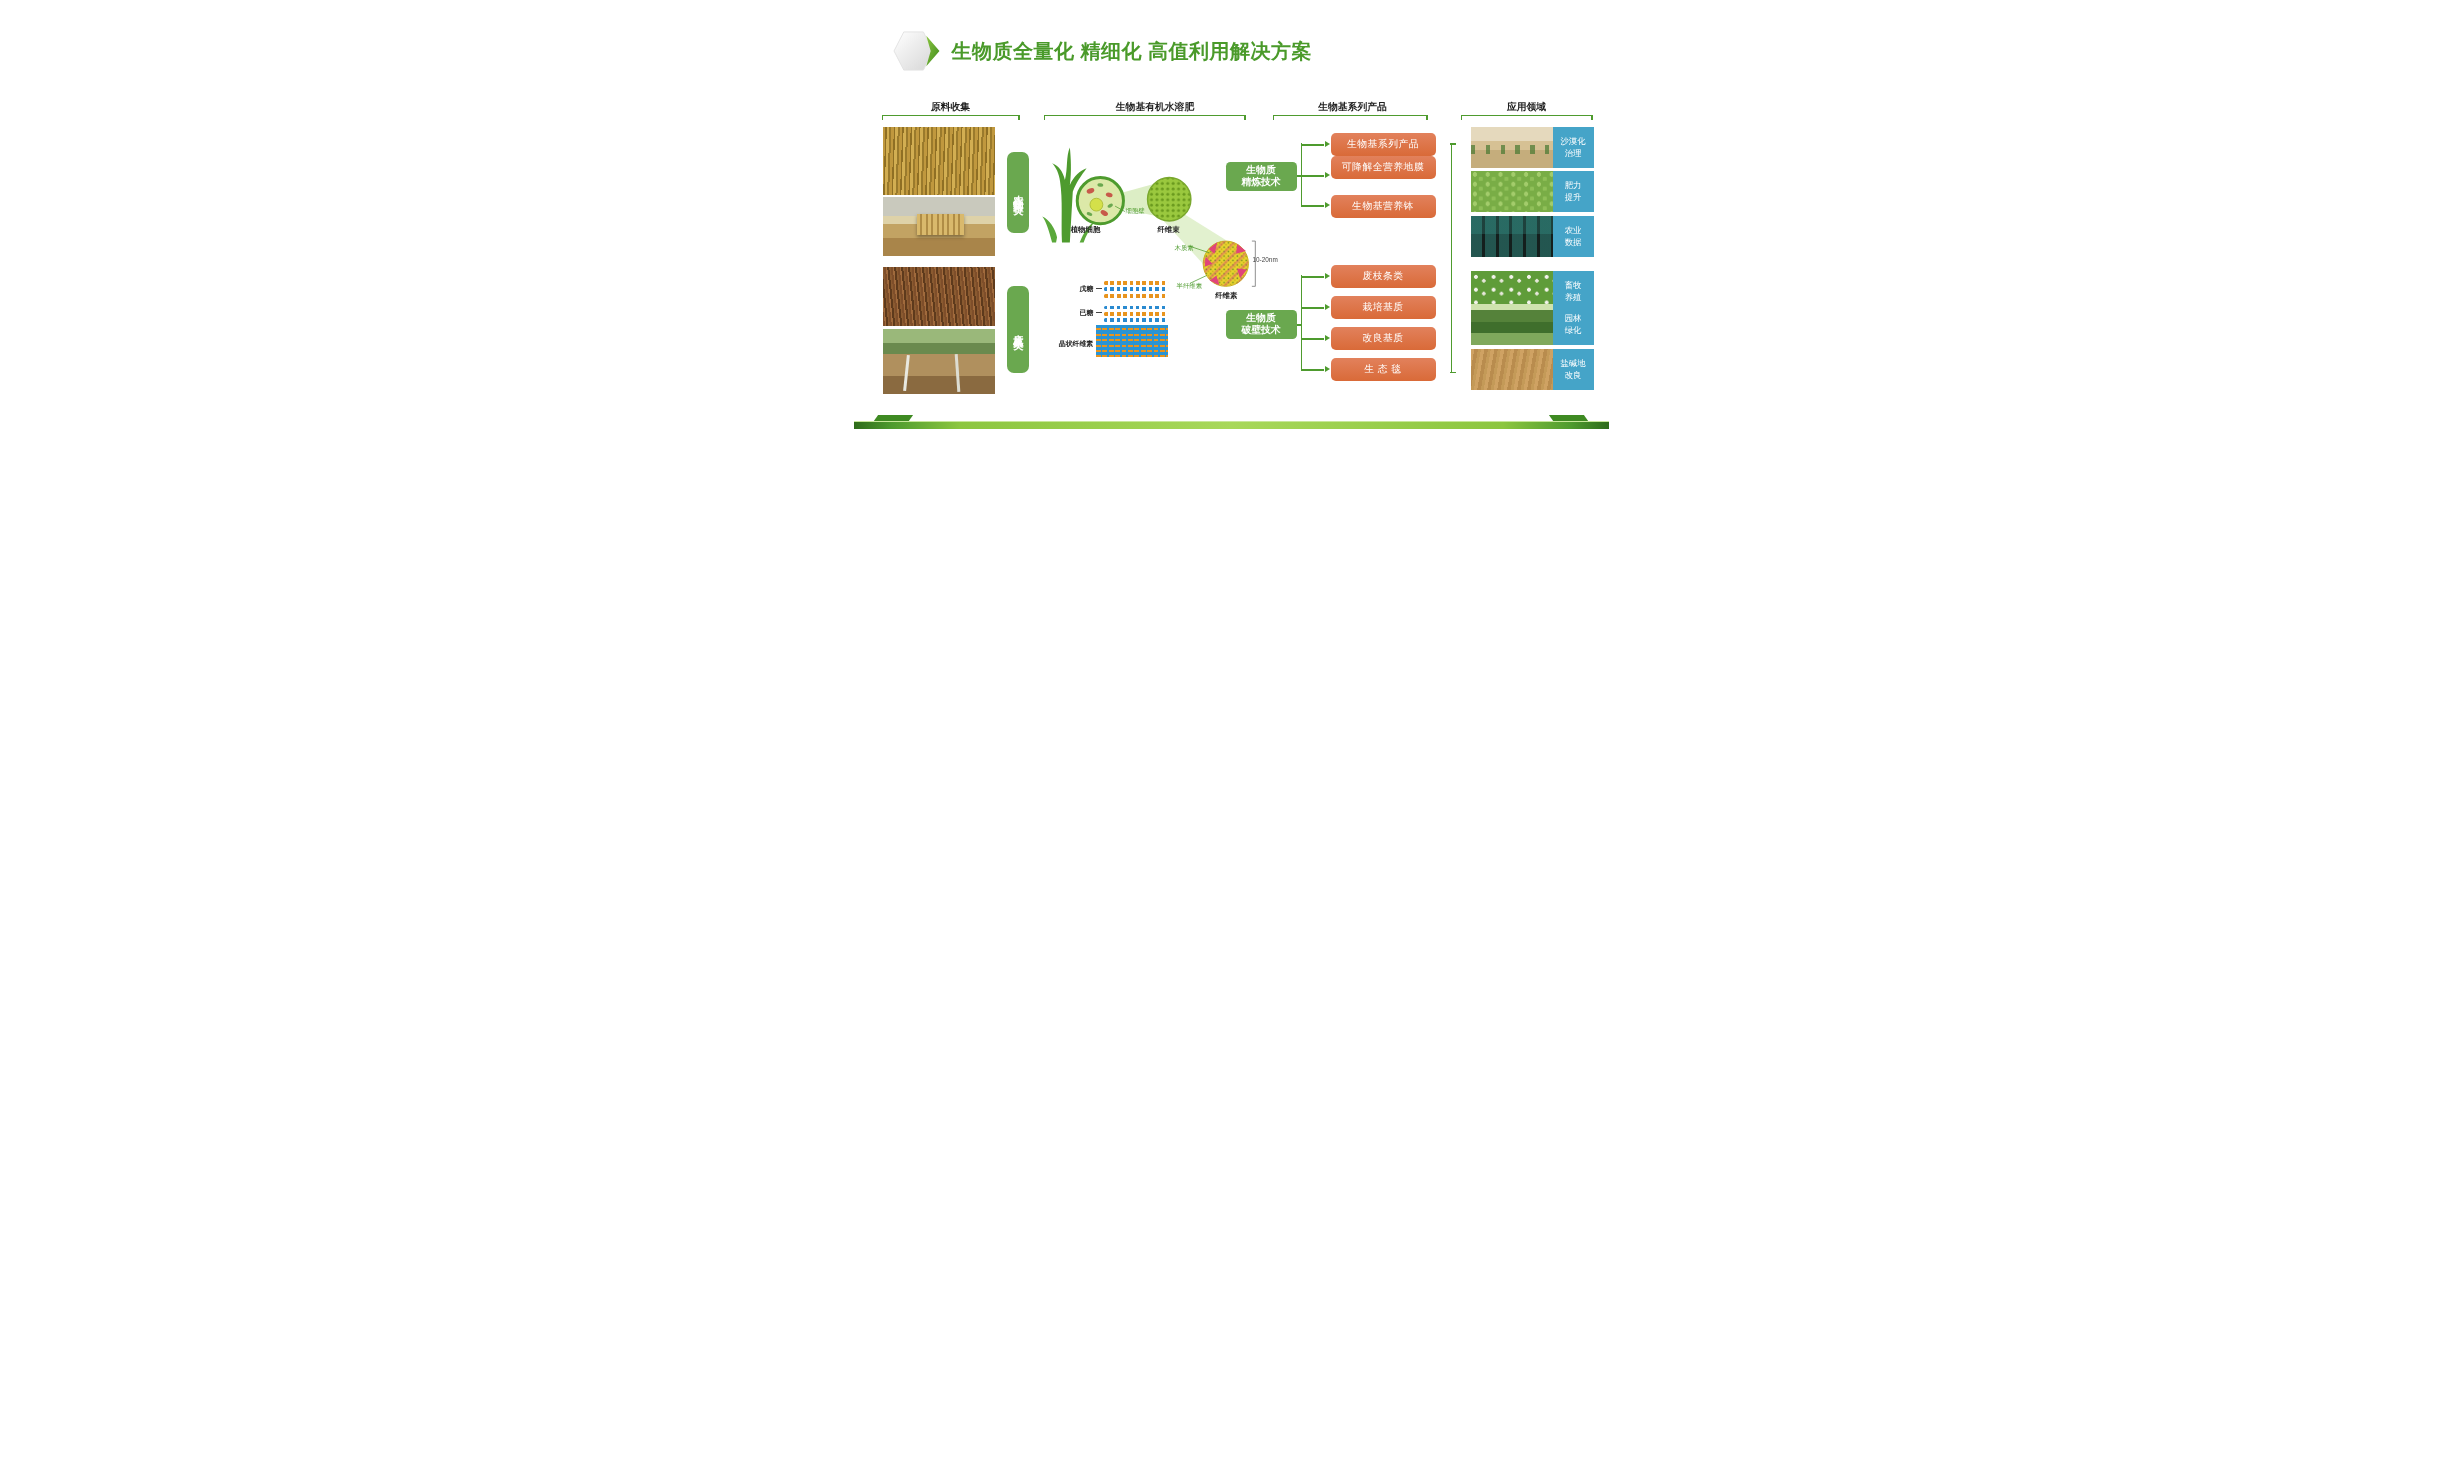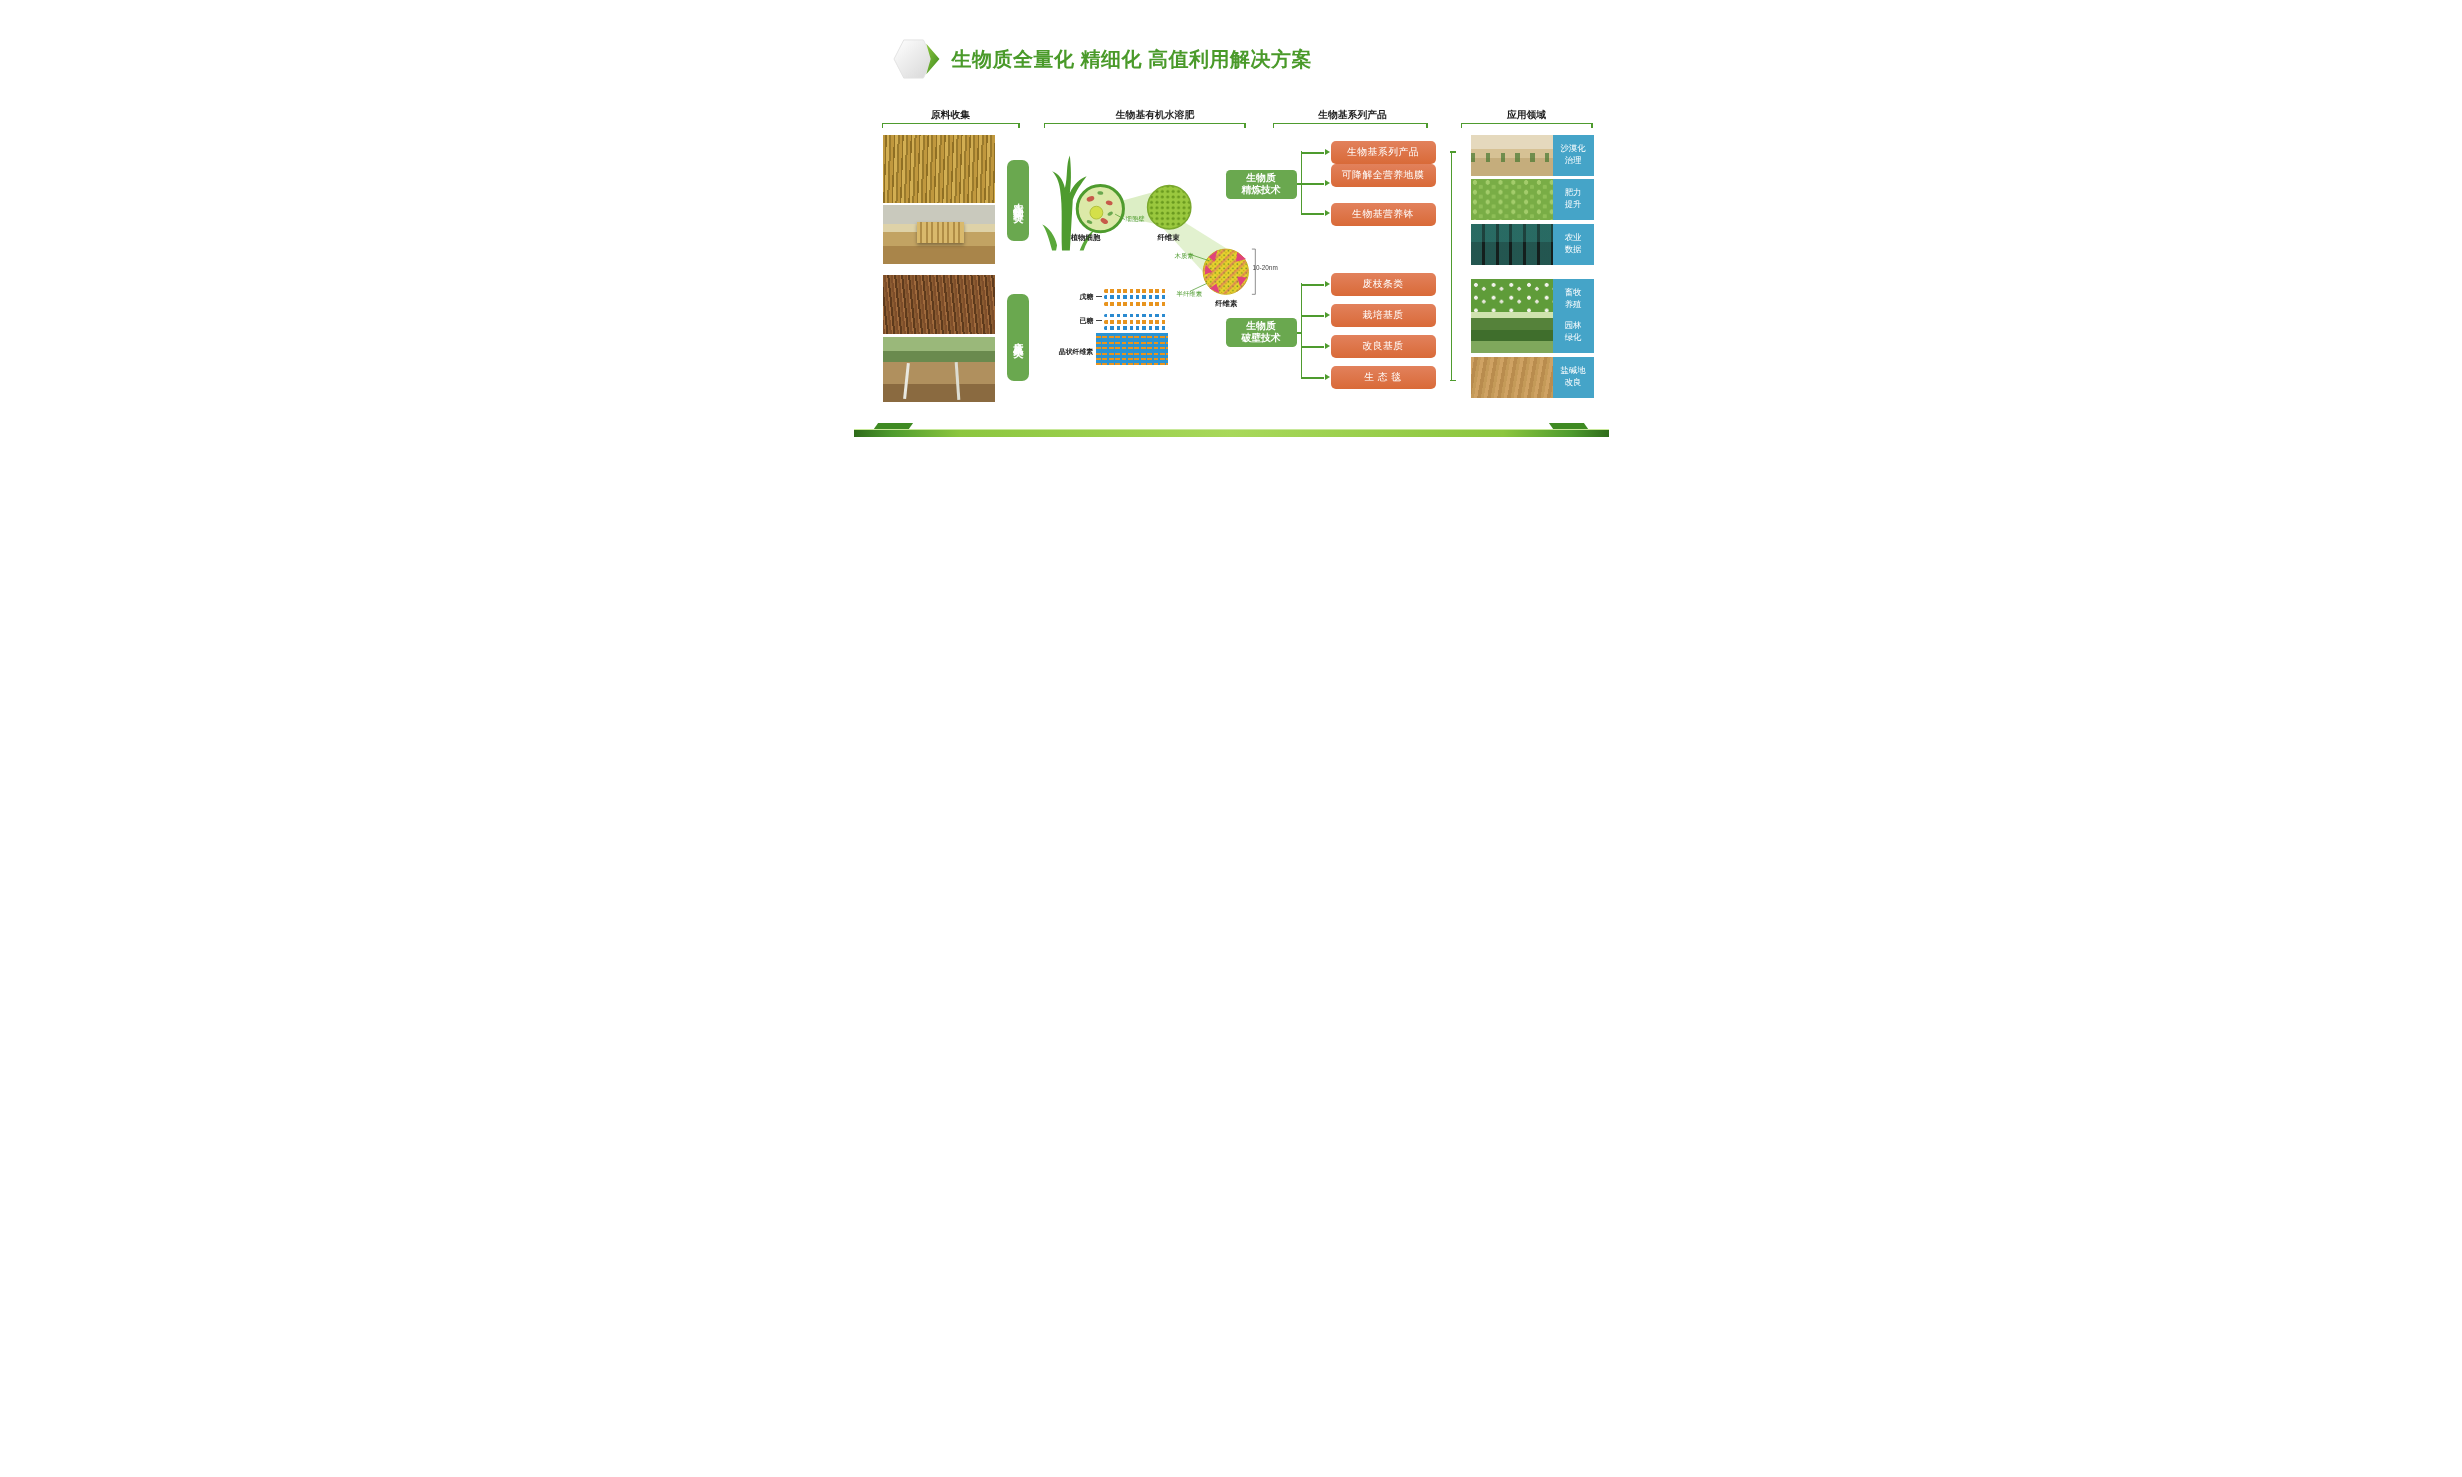--- a/index.html
+++ b/index.html
@@ -1,17 +1,17 @@
 <!DOCTYPE html>
 <html style="font-size:7.9px"><head>
 <meta charset="utf-8">
 <style>
   * { margin:0; padding:0; box-sizing:border-box; }
   body { background:#ffffff; font-family:"Liberation Sans", sans-serif; }
-  .slide { position:relative; width:755px; height:425px; background:#fff; overflow:hidden; margin:12px auto; }
+  .slide { position:relative; width:755px; height:425px; background:#fff; overflow:hidden; margin:4px auto; }
 
   
   .hex { position:absolute; left:35px; top:24.6px; }
   .title { position:absolute; left:98px; top:34px; font-size:20px; font-weight:800;
            color:#4a9a2a; letter-spacing:0.5px; white-space:nowrap; }
 
   
   .sec-label { position:absolute; top:97px; text-align:center; font-size:9.8px; font-weight:600; color:#1e1e1e; }
   .bracket { position:absolute; top:111px; height:5.4px; border-top:1.5px solid #4e9b2e; }
   .bracket::before, .bracket::after { content:''; position:absolute; top:-1.5px; width:1.5px; height:5.4px; background:#4e9b2e; }
@@ -63,21 +63,21 @@
           text-align:center; white-space:pre-line; line-height:1.25; }
   .vline { position:absolute; width:1.5px; background:#4e9b2e; }
   .hline { position:absolute; height:1.5px; background:#4e9b2e; }
   .ahead { position:absolute; width:0; height:0; border-left:5.9px solid #4e9b2e;
            border-top:3.4px solid transparent; border-bottom:3.4px solid transparent; }
   .product { position:absolute; left:477px; width:105px; height:22.7px; border-radius:4.9px;
              background:linear-gradient(180deg,#e2815c,#d96a38); color:#fff; font-size:9.8px;
              display:flex; align-items:center; justify-content:center; letter-spacing:0.5px; }
 
   
-  .app-row { position:absolute; left:617px; width:123px; height:48px; display:flex;font-family:Liberation Mono, monospace; }
+  .app-row { position:absolute; left:617px; width:123px; height:48px; display:flex; }
   .app-photo { width:82px; height:41px; position:relative; overflow:hidden; }
   .app-label { width:41px; height:41px; background:#45a4c8; color:#fff; font-size:8.4px;
                display:flex; align-items:center; justify-content:center; text-align:center;
                white-space:pre-line; line-height:1.35; }
   .ap1 { background:linear-gradient(180deg,#e5d9bd 0 35%,#d6c194 35% 55%,#c5ad7c 55%); }
   .ap1::after { content:''; position:absolute; top:45%; height:22%; width:100%;
     background:repeating-linear-gradient(90deg,rgba(70,120,48,.7) 0 4.4px,transparent 4.4px 14.8px); }
   .ap2 { background-color:#79ad46;
     background-image:radial-gradient(circle at 3.9px 3.4px,#a3cc6b 2px,transparent 2.5px),
                      radial-gradient(circle at 9.8px 7.9px,#8fbf58 2px,transparent 2.5px);

